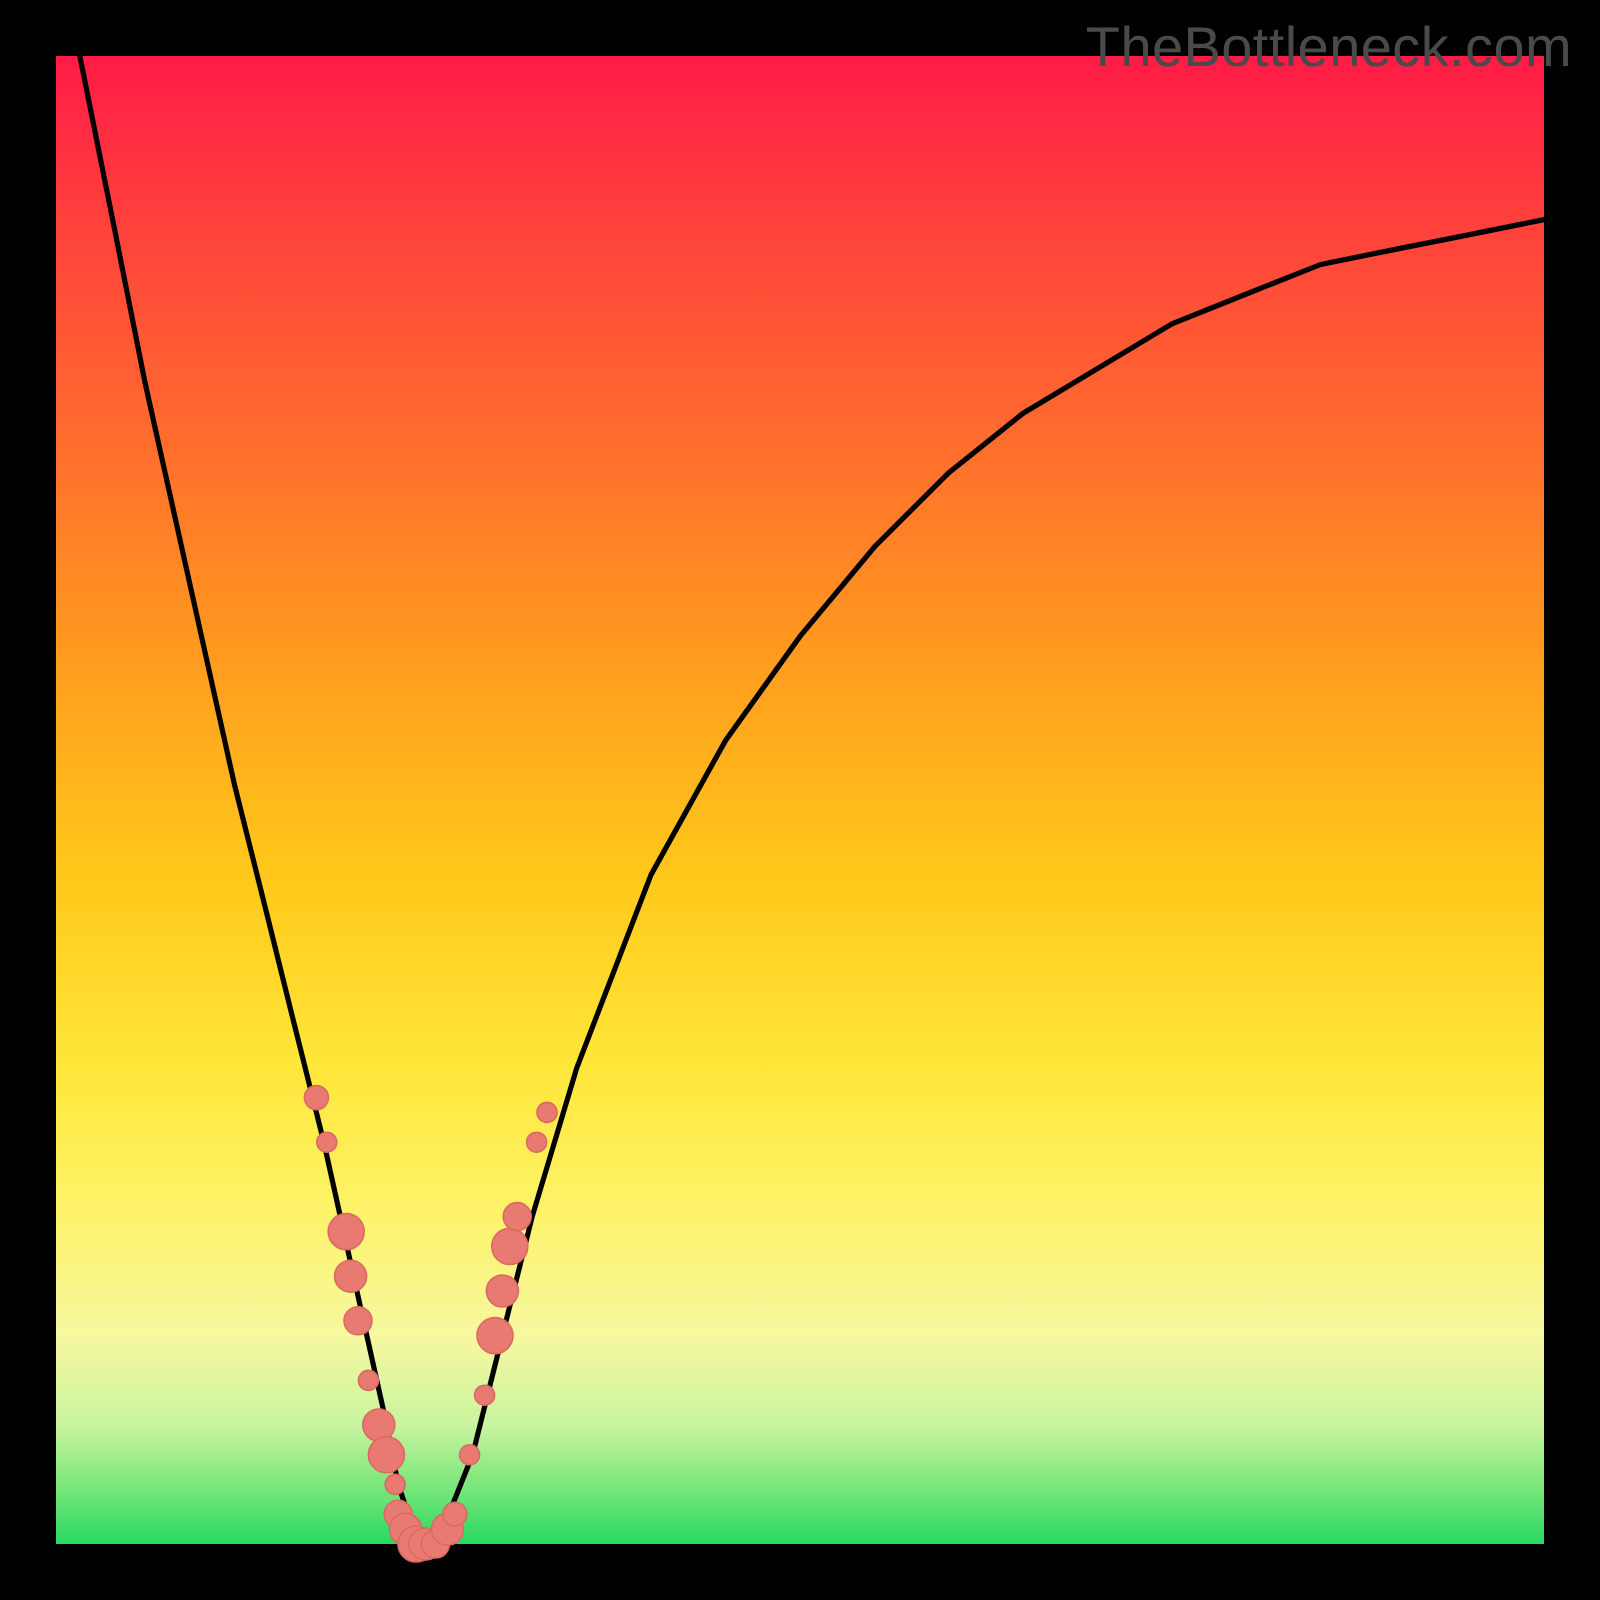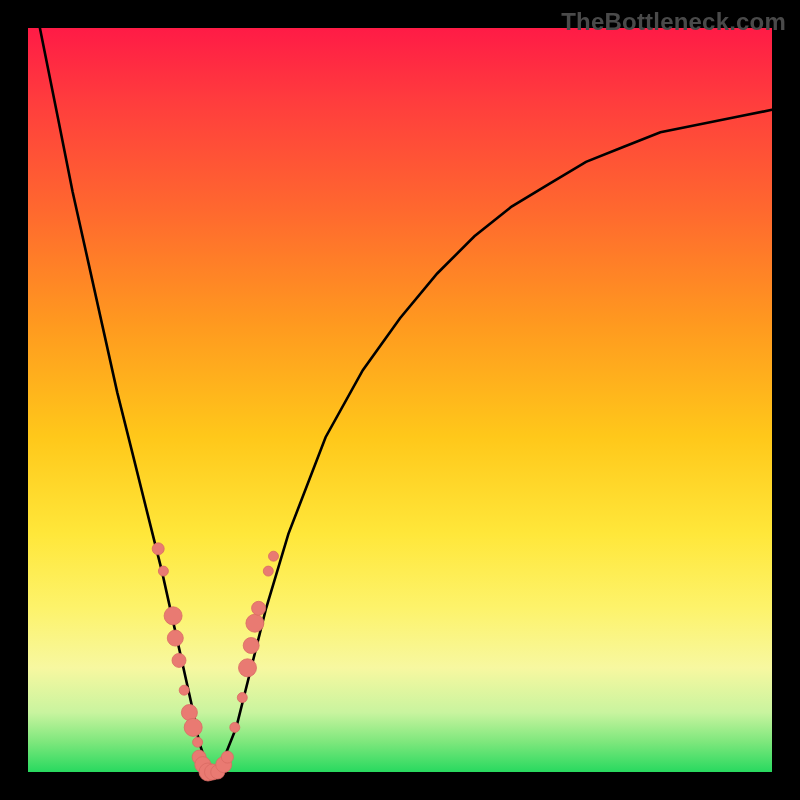--- a/index.html
+++ b/index.html
@@ -34,22 +34,22 @@
       #c9f49f 92%,
       #7de77c 96%,
       #28d95f 100%
     );
   }
   .watermark {
     position: absolute;
     top: 8px;
     right: 14px;
     color: #4a4a4a;
-    font-size: 24px;
-    font-weight: 700;
+    font-size: 28px;
+    font-weight: 400;
     letter-spacing: 0.2px;
     user-select: none;
     margin-left: 12px;
   }
   svg.curve {
     position: absolute;
     left: 0;
     top: 0;
     width: 744px;
     height: 744px;

